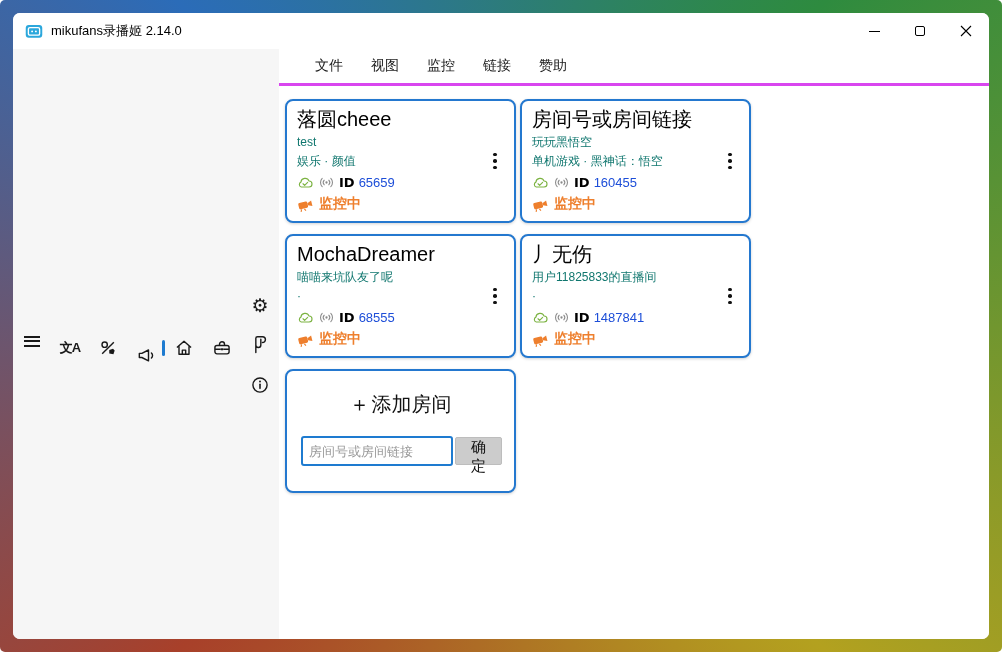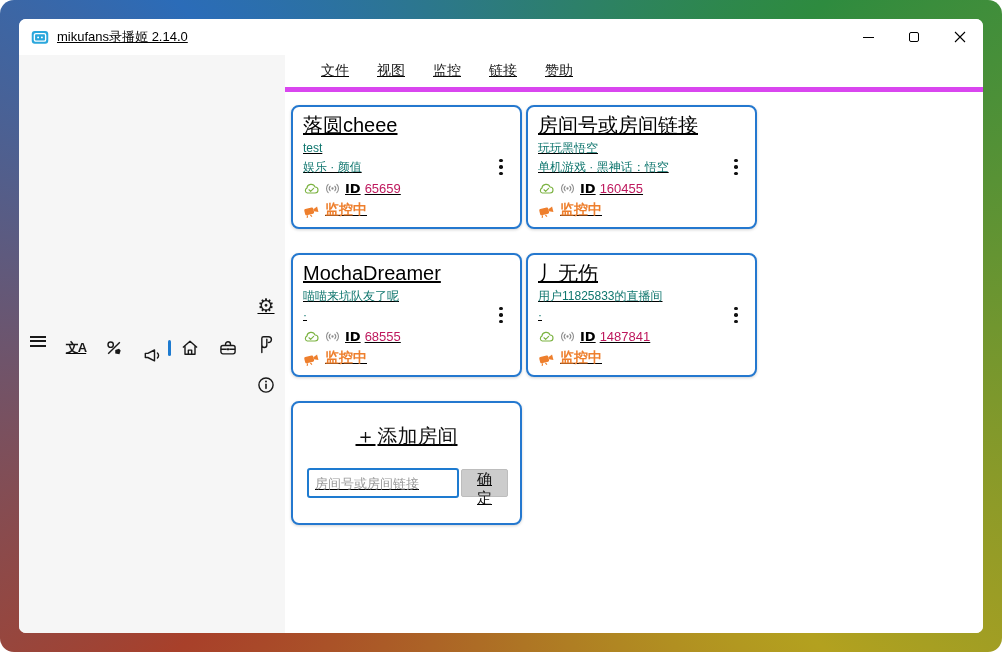--- a/index.html
+++ b/index.html
@@ -1,20 +1,19 @@
 <!DOCTYPE html>
 <html><head>
 <meta charset="utf-8">
 <style>
   * { margin:0; padding:0; box-sizing:border-box; }
   html,body { width:1002px; height:652px; font-family:"Liberation Sans","DejaVu Sans",sans-serif; background:#fff; }
   .frame {
-    width:1002px; height:652px; padding:19px; border-radius:14px;
+    width:1002px; height:652px; padding:13px; border-radius:5px;
     background: conic-gradient(from 45deg, #2e8b3f, #b3a11f, #a8402a, #2b6cb8, #2e8b3f);
-    text-decoration: underline;
   }
   .window { width:100%; height:100%; background:#fff; border-radius:7px; overflow:hidden; display:flex; flex-direction:column; }
 
   
   .titlebar { height:36px; flex:0 0 36px; display:flex; align-items:center; padding-left:12px; background:#fff; }
   .appicon { width:18px; height:18px; margin-right:8px; flex:0 0 18px; }
   .apptitle { font-size:13px; color:#000; }
   .titlebar .spacer { flex:1; }
   .winbtn { width:46px; height:36px; display:flex; align-items:center; justify-content:center; background:transparent; border:none; cursor:pointer; }
   .minglyph { display:block; width:11px; height:0; border-top:1px solid #000; }
@@ -32,32 +31,32 @@
   .gap-before { margin-top:14px; }
   .sel-indicator { position:absolute; left:-3px; top:11px; width:3px; height:16px; border-radius:2px; background:#1e7bd0; }
   .translate-glyph { font-size:13px; font-weight:700; letter-spacing:-1px; }
   .gear-glyph { font-size:19px; line-height:1; }
   .sidebar .spacer { flex:1; }
   .bottom-group { margin-bottom:6px; display:flex; flex-direction:column; align-items:center; }
   .bottom-group .sbtn { height:40px; }
 
   
   .content { flex:1; display:flex; flex-direction:column; background:#fff; min-width:0; }
-  .menubar { height:37px; flex:0 0 37px; display:flex; align-items:center; padding-left:34px; border-bottom:5px solid #d946ef; }
+  .menubar { height:37px; flex:0 0 37px; display:flex; align-items:center; padding-left:34px; border-bottom:3px solid #d946ef; }
   .menu-item { font-size:14px; color:#1a1a1a; background:transparent; border:none; margin-right:24px; padding:4px 2px; cursor:pointer; font-family:inherit; }
 
   
-  .cards { padding:13px 8px 8px 6px; display:flex; flex-wrap:wrap; gap:24px 4px; align-content:flex-start; }
+  .cards { padding:13px 8px 8px 6px; display:flex; flex-wrap:wrap; gap:11px 4px; align-content:flex-start; }
   .card { width:231px; height:124px; border:2px solid #2478cf; border-radius:8px; background:#fff; position:relative; box-shadow:0 1px 3px rgba(0,0,0,.18); }
   .room-card { padding:5px 10px; }
   .r-name { font-size:20px; font-weight:400; color:#000; line-height:27px; white-space:nowrap; overflow:hidden; }
   .r-sub { font-size:12px; color:#0f766e; line-height:19px; white-space:nowrap; overflow:hidden; }
   .r-stats { display:flex; align-items:center; gap:4px; margin-top:2px; height:18px; }
   .id-label { font-weight:800; font-size:13px; color:#000; font-family:"DejaVu Sans","Liberation Sans",sans-serif; letter-spacing:0; }
-  .id-num { font-size:13px; color:#be185d; }
+  .id-num { font-size:13px; color:#1d4ed8; }
   .r-status { display:flex; align-items:center; gap:5px; margin-top:4px; color:#ee7f2d; font-size:14px; font-weight:700; }
   .kebab { position:absolute; right:8px; top:50%; transform:translateY(-50%); width:22px; height:34px; border:none; background:transparent; cursor:pointer; display:flex; flex-direction:column; align-items:center; justify-content:center; gap:3px; }
   .kebab i { width:3.5px; height:3.5px; border-radius:50%; background:#111; }
 
   
   .add-card { padding:14px 12px; }
   .add-title { display:flex; align-items:center; justify-content:center; gap:2px; margin-top:6px; font-size:20px; color:#111; }
   .plus { font-size:20px; }
   .add-row { display:flex; align-items:center; margin-top:18px; padding-left:2px; }
   .room-input { width:152px; height:30px; border:2px solid #1e7bd0; border-radius:3px; padding:0 6px; font-size:13px; font-family:inherit; color:#222; outline:none; }

